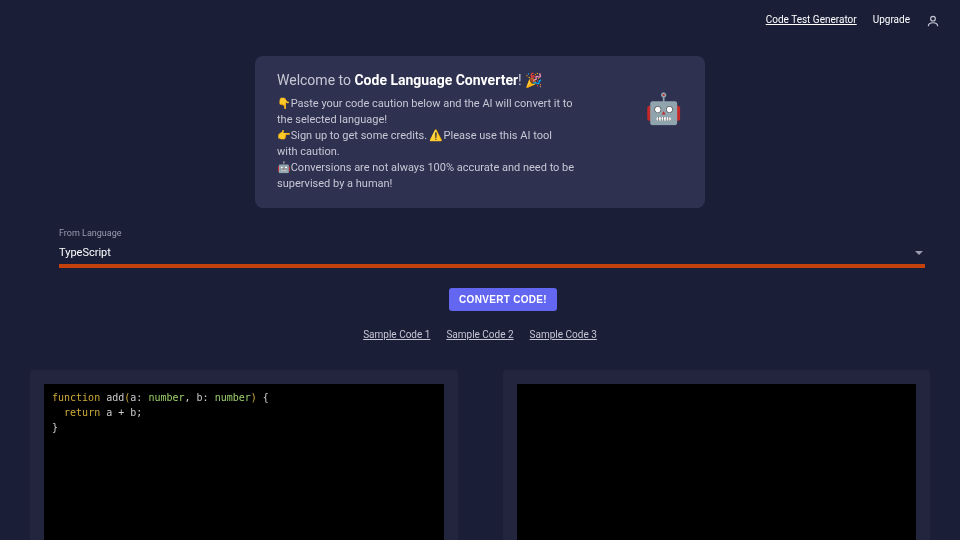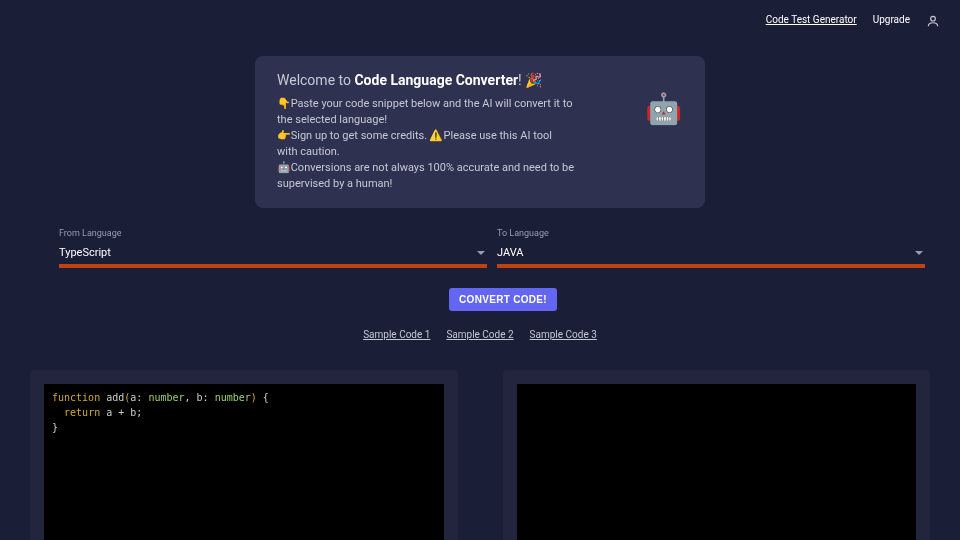--- a/index.html
+++ b/index.html
@@ -160,38 +160,31 @@
       <circle cx="12" cy="8" r="4"></circle>
       <path d="M4 21c0-4 4-6 8-6s8 2 8 6"></path>
     </svg>
   </span>
 </div>
 
 <div class="hero">
   <h1>
     <span>Welcome to </span><strong>Code Language Converter</strong><span>! 🎉</span>
   </h1>
-  <p>👇Paste your code snippet below and the AI will convert it to the selected language!</p>
+  <p>👇Paste your code caution below and the AI will convert it to the selected language!</p>
   <p>👉Sign up to get some credits. ⚠️Please use this AI tool with caution.</p>
   <p>🤖Conversions are not always 100% accurate and need to be supervised by a human!</p>
   <div class="robot">🤖</div>
 </div>
 
 <div class="lang-row">
   <div class="lang-col">
     <span class="lang-label">From Language</span>
     <div class="lang-select">
       <span>TypeScript</span>
-      <span class="chev"></span>
-    </div>
-  </div>
-  <div class="lang-col">
-    <span class="lang-label">To Language</span>
-    <div class="lang-select">
-      <span>JAVA</span>
       <span class="chev"></span>
     </div>
   </div>
 </div>
 
 <div class="convert-row">
   <button class="convert-btn">CONVERT CODE!</button>
 </div>
 
 <div class="samples">

